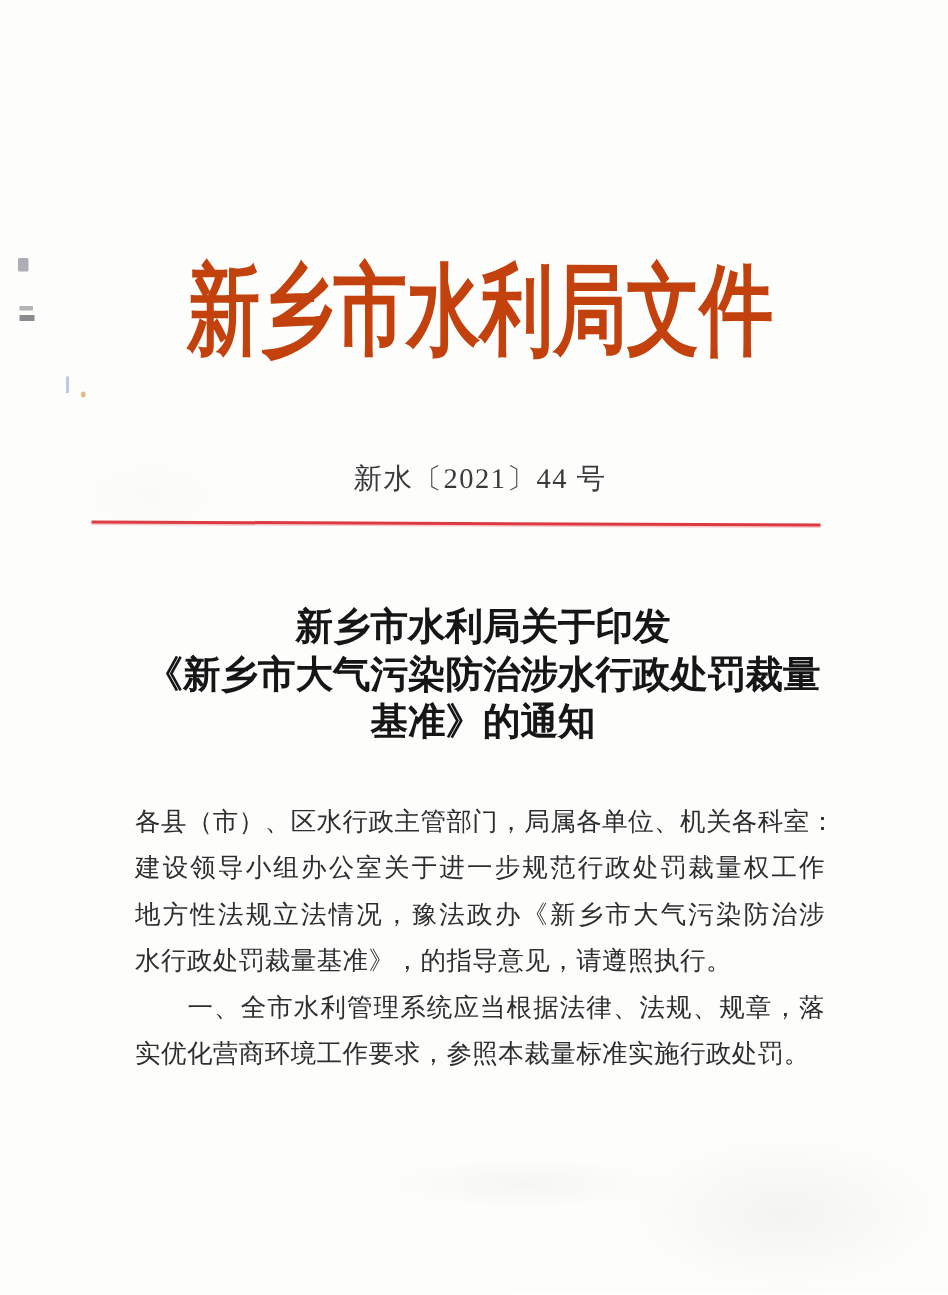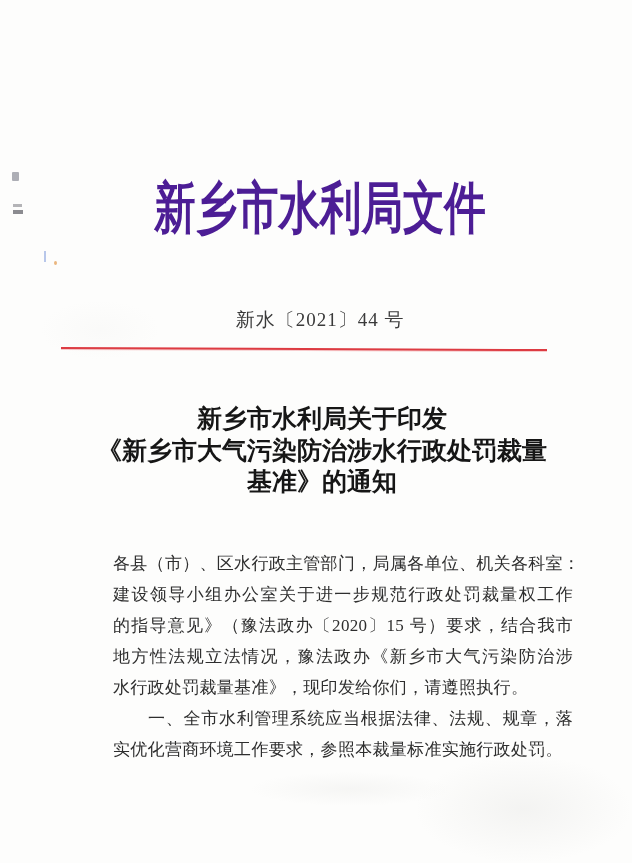--- a/index.html
+++ b/index.html
@@ -17,24 +17,24 @@
   }
 
   
   .org-title {
     position: absolute;
     top: 160px;
     left: 0;
     width: 632px;
     margin: 0;
     text-align: center;
-    font-size: 56px;
+    font-size: 66px;
     line-height: 96px;
     font-weight: bold;
-    color: #4c1d95;
+    color: #c2410c;
     white-space: nowrap;
   }
   .org-title .squeeze {
     display: inline-block;
     transform: scaleX(0.74);
     transform-origin: 50% 50%;
     margin-left: 8px;
   }
 
   
@@ -73,28 +73,27 @@
     font-size: 25px;
     line-height: 31.5px;
     font-weight: bold;
     color: #161616;
   }
   .doc-title .t-line { white-space: nowrap; }
 
   
   .body-block {
     position: absolute;
-    top: 548px;
+    top: 532px;
     left: 90px;
     width: 460px;
     font-size: 17px;
     line-height: 31px;
     color: #2e2e2e;
     letter-spacing: 0.3px;
-    margin-left: 23px;
   }
   .b-line { height: 31px; overflow: visible; white-space: nowrap; }
   .b-line.j {
     white-space: normal;
     text-align: justify;
     text-align-last: justify;
     text-justify: inter-character;
   }
   .b-line.ind { text-indent: 35px; }
 
@@ -131,23 +130,22 @@
 
   <div class="doc-title">
     <div class="t-line">新乡市水利局关于印发</div>
     <div class="t-line">《新乡市大气污染防治涉水行政处罚裁量</div>
     <div class="t-line">基准》的通知</div>
   </div>
 
   <div class="body-block">
     <div class="b-line">各县（市）、区水行政主管部门，局属各单位、机关各科室：</div>
     <div class="b-line j">建设领导小组办公室关于进一步规范行政处罚裁量权工作</div>
-    <div class="b-line j">的指导意见》（豫法政办〔2020〕15 号）要求，结合我市</div>
     <div class="b-line j">地方性法规立法情况，豫法政办《新乡市大气污染防治涉</div>
-    <div class="b-line">水行政处罚裁量基准》，现印发给你们，请遵照执行。</div>
+    <div class="b-line">水行政处罚裁量基准》，的指导意见，请遵照执行。</div>
     <div class="b-line ind j">一、全市水利管理系统应当根据法律、法规、规章，落</div>
     <div class="b-line">实优化营商环境工作要求，参照本裁量标准实施行政处罚。</div>
   </div>
 
   <div class="speck sp1"></div>
   <div class="speck sp2"></div>
   <div class="speck sp3"></div>
   <div class="speck sp4"></div>
   <div class="speck sp5"></div>
   <div class="smudge1"></div>

